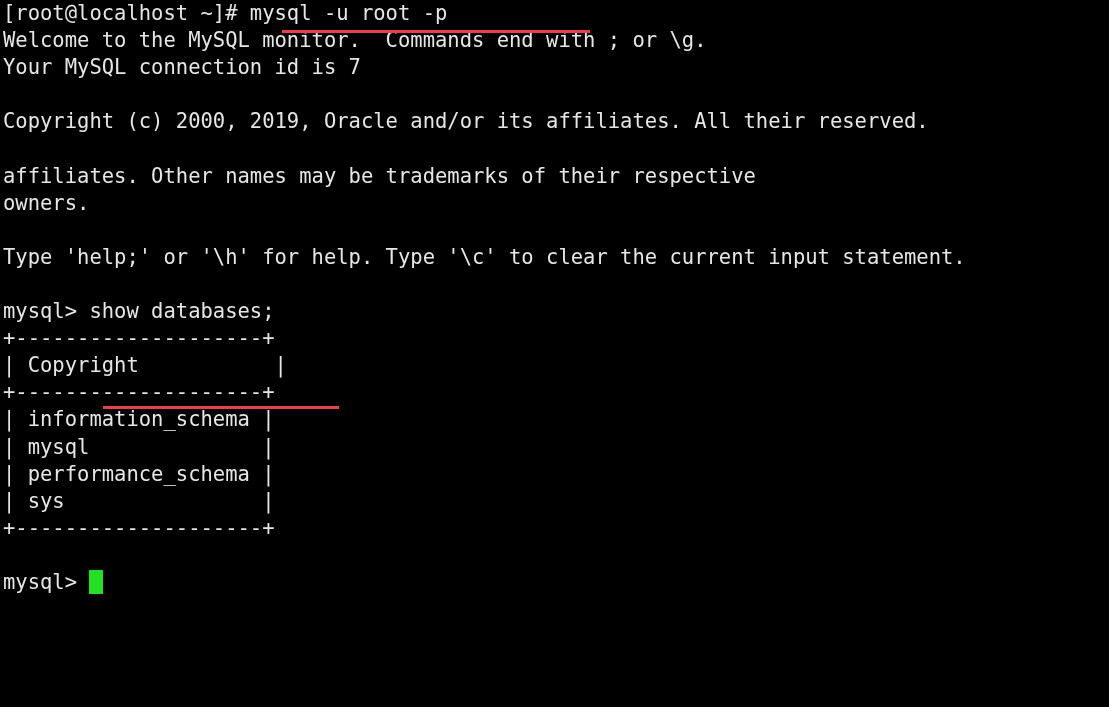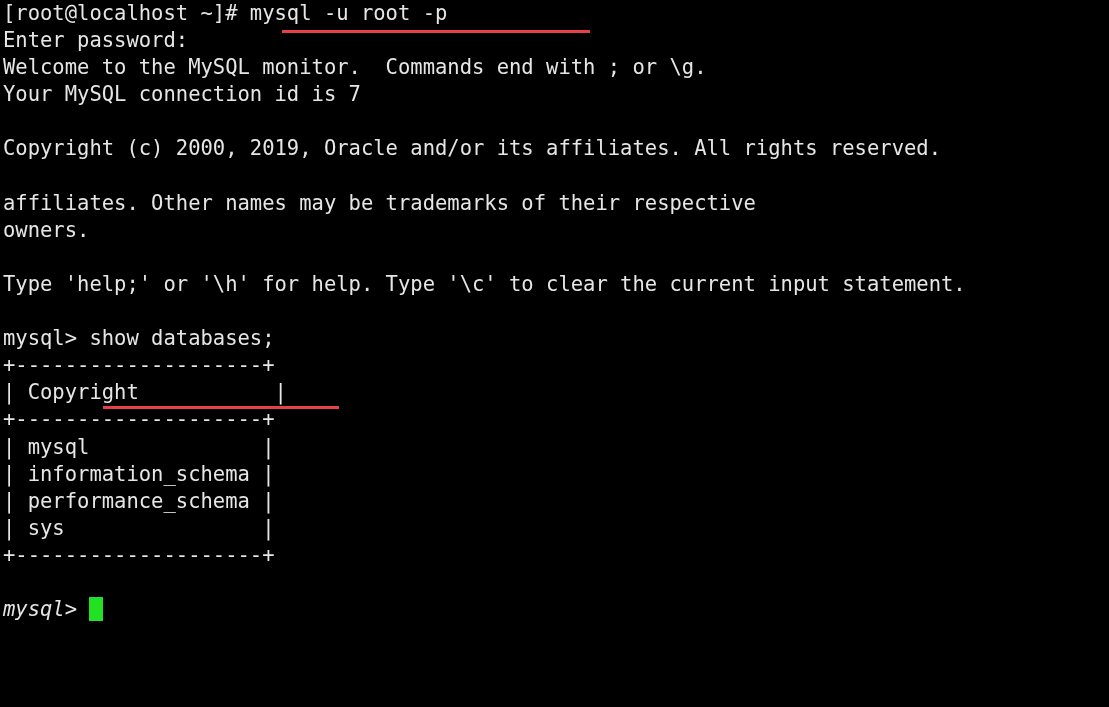--- a/index.html
+++ b/index.html
@@ -34,21 +34,20 @@
     color: #e6e6e6;
     white-space: pre;
     letter-spacing: 0px;
     height: 27.1px;
   }
   .line.blank {
     color: transparent;
   }
   .cursor-line {
     position: relative;
-    font-style: italic;
   }
   .cursor {
     display: inline-block;
     width: 14px;
     height: 24px;
     background: #22e022;
     vertical-align: -5px;
   }
   .underline {
     position: absolute;
@@ -66,37 +65,36 @@
     width: 236px;
   }
 </style>
 </head>
 <body>
 
 <div id="terminal">
   <div class="screen">
 
     <div class="line">[root@localhost ~]# mysql -u root -p</div>
-    <div class="line">Enter password:</div>
     <div class="line">Welcome to the MySQL monitor.  Commands end with ; or \g.</div>
     <div class="line">Your MySQL connection id is 7</div>
     <div class="line blank"></div>
-    <div class="line">Copyright (c) 2000, 2019, Oracle and/or its affiliates. All rights reserved.</div>
+    <div class="line">Copyright (c) 2000, 2019, Oracle and/or its affiliates. All their reserved.</div>
     <div class="line blank"></div>
     <div class="line">affiliates. Other names may be trademarks of their respective</div>
     <div class="line">owners.</div>
     <div class="line blank"></div>
     <div class="line">Type 'help;' or '\h' for help. Type '\c' to clear the current input statement.</div>
     <div class="line blank"></div>
     <div class="line">mysql&gt; show databases;</div>
     <div class="line">+--------------------+</div>
     <div class="line">| Copyright           |</div>
     <div class="line">+--------------------+</div>
+    <div class="line">| information_schema |</div>
     <div class="line">| mysql              |</div>
-    <div class="line">| information_schema |</div>
     <div class="line">| performance_schema |</div>
     <div class="line">| sys                |</div>
     <div class="line">+--------------------+</div>
     <div class="line blank"></div>
 
     <div class="line cursor-line"><span>mysql&gt; </span><span class="cursor"></span></div>
 
   </div>
 
   <div class="underline" id="underline-cmd"></div>

